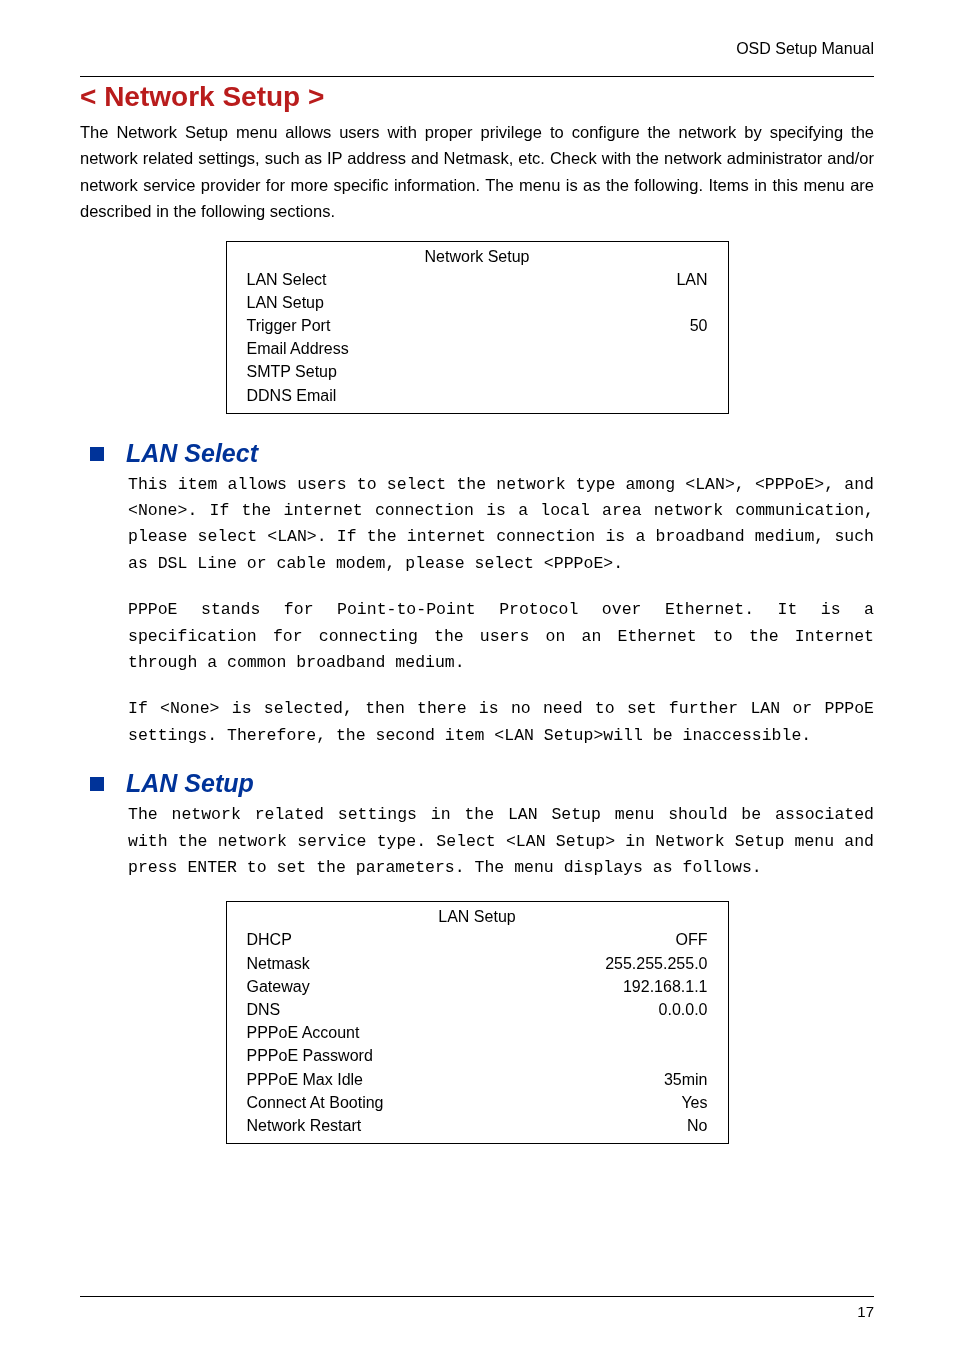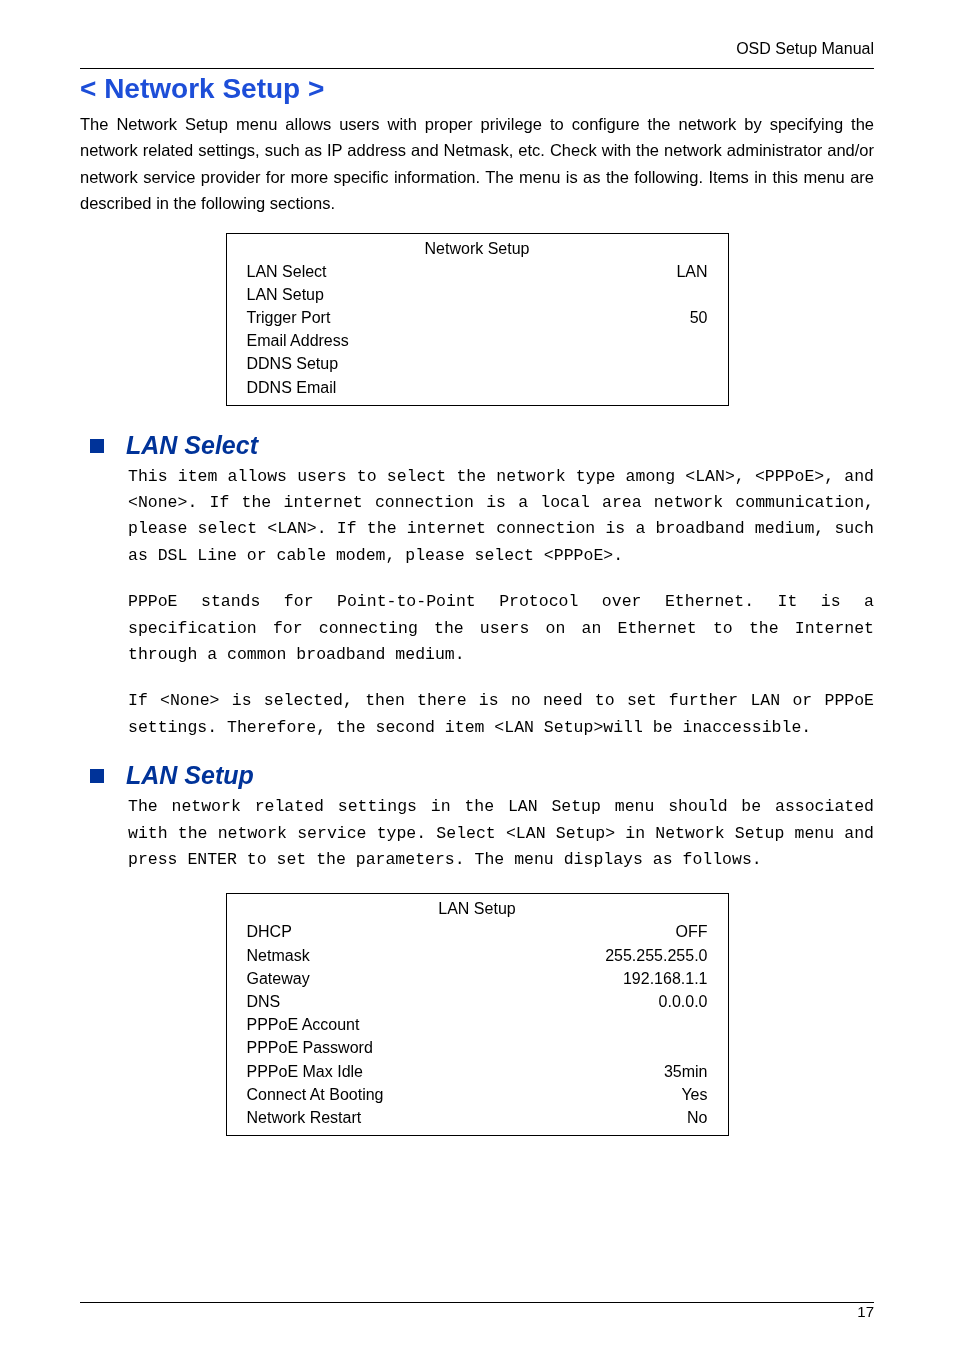--- a/index.html
+++ b/index.html
@@ -9,25 +9,25 @@
     color: #000;
     width: 954px;
     min-height: 1350px;
     padding: 40px 80px 40px 80px;
     position: relative;
   }
   .header-right {
     text-align: right;
     font-size: 16px;
     border-bottom: 1px solid #000;
-    padding-bottom: 10px;
+    padding-bottom: 18px;
     margin-bottom: 4px;
   }
   .main-title {
-    color: #1d4ed8;
+    color: #b91c1c;
     font-weight: bold;
     font-size: 28px;
     margin-bottom: 6px;
   }
   .body-text {
     font-size: 16.5px;
     line-height: 1.6;
     text-align: justify;
     margin-bottom: 16px;
   }
@@ -75,20 +75,21 @@
     font-style: italic;
     font-weight: bold;
     font-size: 25px;
   }
   .footer {
     position: absolute;
     bottom: 30px;
     left: 80px;
     right: 80px;
     border-top: 1px solid #000;
+    padding-top: 6px;
     text-align: right;
     font-size: 15px;
   }
 </style>
 </head>
 <body>
 
 <div class="header-right">OSD Setup Manual</div>
 
 <div class="main-title">&lt; Network Setup &gt;</div>
@@ -107,21 +108,21 @@
   </div>
   <div class="row">
     <span>Trigger Port</span>
     <span>50</span>
   </div>
   <div class="row">
     <span>Email Address</span>
     <span></span>
   </div>
   <div class="row">
-    <span>DDNS Setup</span>
+    <span>SMTP Setup</span>
     <span></span>
   </div>
   <div class="row">
     <span>DDNS Email</span>
     <span></span>
   </div>
 </div>
 
 <div class="sub-head-wrap">
   <span class="sq-bullet"></span>

